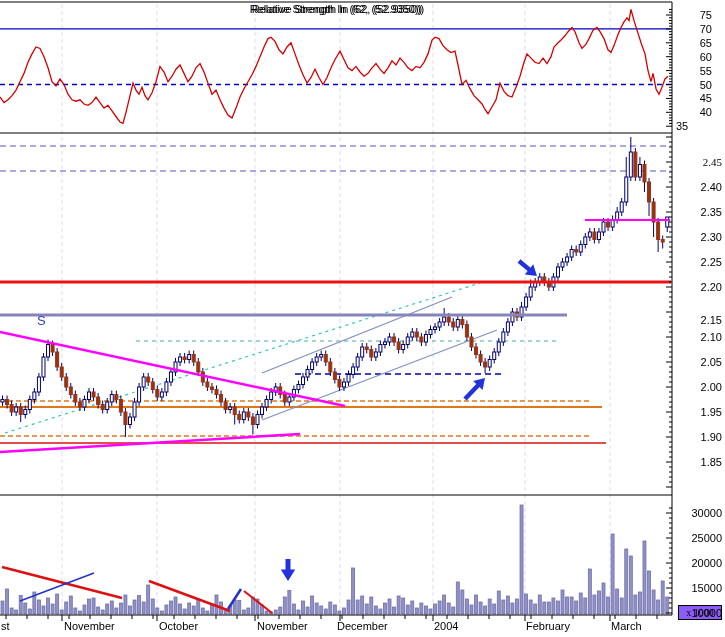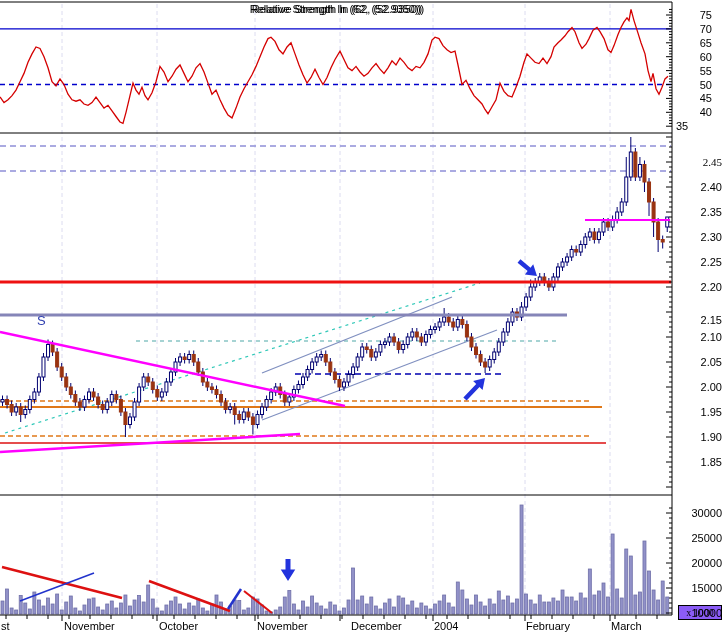--- a/index.html
+++ b/index.html
@@ -722,18 +722,18 @@
       <div class="axis-label" style="left: 676px; top: 456px; width: 46px; text-align: right;">1.85</div>
       <div class="axis-label" style="left: 676px; top: 507px; width: 46px; text-align: right;">30000</div>
       <div class="axis-label" style="left: 676px; top: 532px; width: 46px; text-align: right;">25000</div>
       <div class="axis-label" style="left: 676px; top: 557px; width: 46px; text-align: right;">20000</div>
       <div class="axis-label" style="left: 676px; top: 582px; width: 46px; text-align: right;">15000</div>
       <div class="axis-label" style="left: 676px; top: 607px; width: 46px; text-align: right;">10000</div>
       <div class="month-label" style="left: 1px;">st</div>
       <div class="month-label" style="left: 64px;">November</div>
       <div class="month-label" style="left: 159px;">October</div>
       <div class="month-label" style="left: 257px;">November</div>
-      <div class="month-label" style="left: 351px;">December</div>
+      <div class="month-label" style="left: 337px;">December</div>
       <div class="month-label" style="left: 434px;">2004</div>
       <div class="month-label" style="left: 526px;">February</div>
       <div class="month-label" style="left: 611px;">March</div>
     </div>
 </div>
 
 </body></html>

